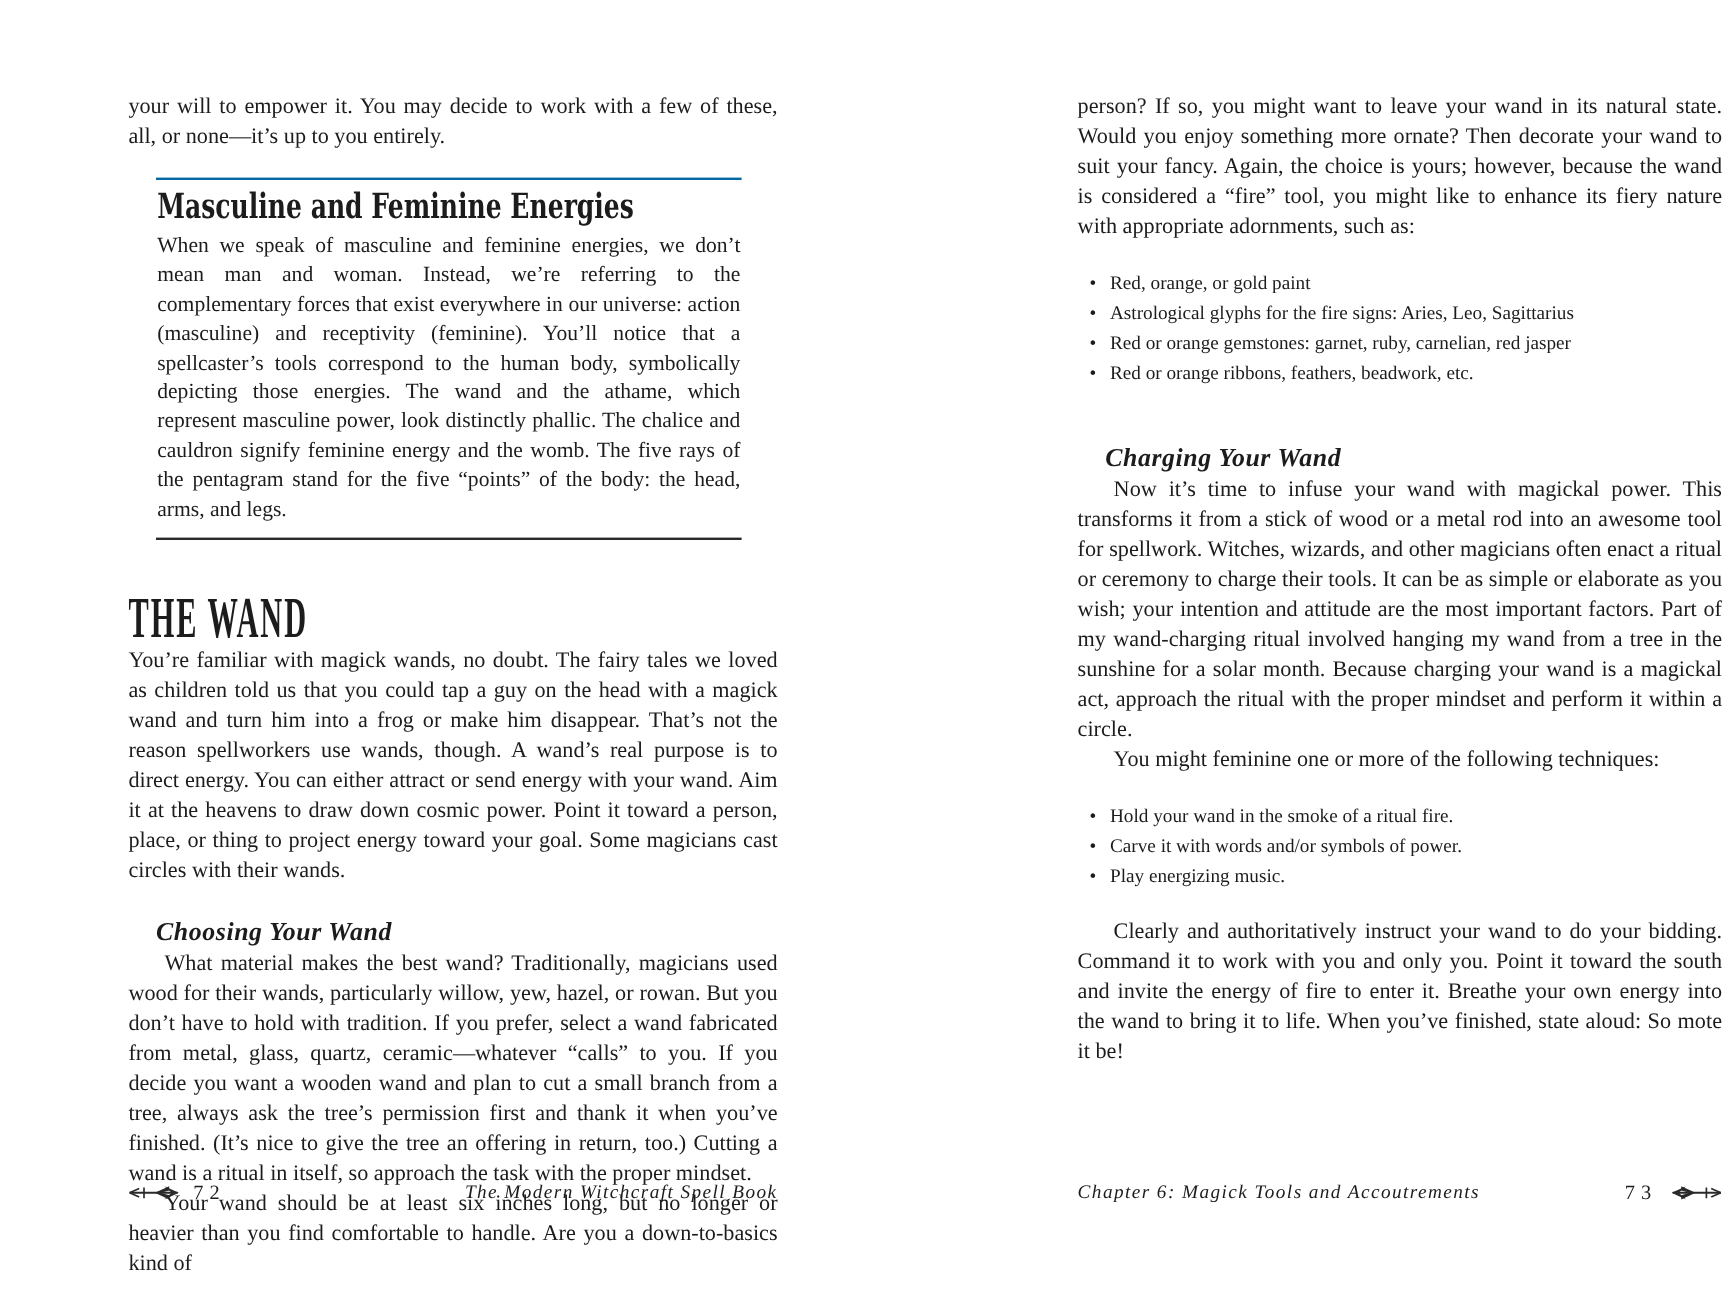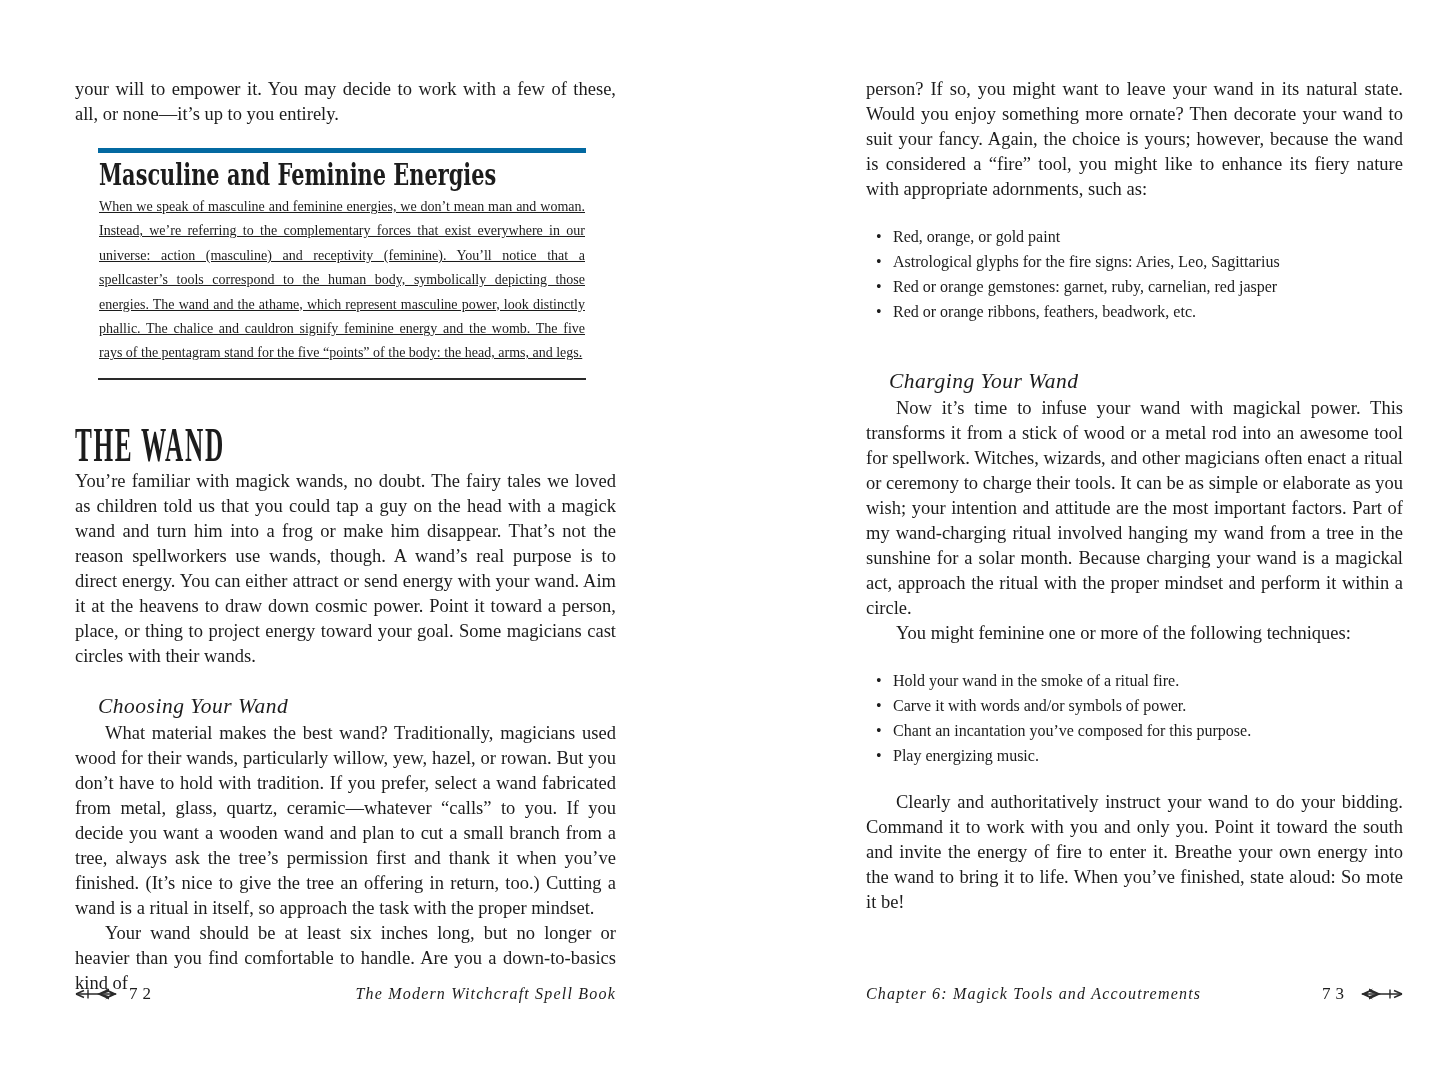--- a/index.html
+++ b/index.html
@@ -5,74 +5,73 @@
   * { margin: 0; padding: 0; box-sizing: border-box; }
   html, body { width: 1445px; height: 1084px; }
   body {
     background: #ffffff;
     color: #1c1c1c;
     font-family: "Liberation Serif", serif;
     position: relative;
     overflow: hidden;
   }
   .spread { position: absolute; inset: 0; }
-  .page { position: absolute; top: 0; height: 827px; }
+  .page { position: absolute; top: 0; height: 827px; margin-left: 32px; }
   .page-left  { left: 75px;  width: 541px; }
   .page-right { left: 866px; width: 537px; }
   .page-body { padding-top: 77px; }
 
   p.body-text {
     font-size: 18.5px;
     line-height: 25px;
     text-align: justify;
   }
   p.indent { text-indent: 30px; }
 
   
   .aside-box {
     margin: 21px 0 0 23px;
     width: 488px;
-    border-top: 5px solid #0369a1;
+    border-top: 2px solid #0369a1;
     border-bottom: 2px solid #2a2a2a;
     padding: 7px 1px 12px 1px;
   }
   .aside-title {
     font-family: "DejaVu Serif", serif;
     font-weight: bold;
     font-size: 29px;
     line-height: 30px;
     white-space: nowrap;
     transform: scale(0.72, 1.0);
     transform-origin: left center;
     letter-spacing: 0px;
     margin-bottom: 5px;
   }
   .aside-text {
-    font-size: 14px;
+    font-size: 18px;
     line-height: 24.4px;
     text-align: justify;
-    text-decoration: underline;
   }
 
   .section-title {
     font-family: "Liberation Serif", serif;
     font-weight: bold;
     font-size: 46px;
     line-height: 40px;
     letter-spacing: 3px;
     white-space: nowrap;
     transform: scale(0.55, 1.05);
     transform-origin: left bottom;
     margin-top: 46px;
     margin-bottom: 3px;
   }
 
   .sub-heading {
     font-style: italic;
-    font-weight: 400;
+    font-weight: 700;
     font-size: 21.5px;
     line-height: 26px;
     letter-spacing: 0.5px;
     margin: 24px 0 2px 23px;
   }
   .page-right .sub-heading { margin-top: 44px; }
 
   ul.bullet-list {
     list-style: none;
     margin: 22px 0 0 10px;
@@ -173,21 +172,20 @@
 
       <h2 class="sub-heading">Charging Your Wand</h2>
 
       <p class="body-text indent">Now it’s time to infuse your wand with magickal power. This transforms it from a stick of wood or a metal rod into an awesome tool for spellwork. Witches, wizards, and other magicians often enact a ritual or ceremony to charge their tools. It can be as simple or elaborate as you wish; your intention and attitude are the most important factors. Part of my wand-charging ritual involved hanging my wand from a tree in the sunshine for a solar month. Because charging your wand is a magickal act, approach the ritual with the proper mindset and perform it within a circle.</p>
 
       <p class="body-text indent">You might feminine one or more of the following techniques:</p>
 
       <ul class="bullet-list">
         <li>Hold your wand in the smoke of a ritual fire.</li>
         <li>Carve it with words and/or symbols of power.</li>
-        <li>Chant an incantation you’ve composed for this purpose.</li>
         <li>Play energizing music.</li>
       </ul>
 
       <div class="spacer-22"></div>
 
       <p class="body-text indent">Clearly and authoritatively instruct your wand to do your bidding. Command it to work with you and only you. Point it toward the south and invite the energy of fire to enter it. Breathe your own energy into the wand to bring it to life. When you’ve finished, state aloud: So mote it be!</p>
     </div>
 
     <footer class="footer">
       <span>Chapter 6: Magick Tools and Accoutrements</span>

